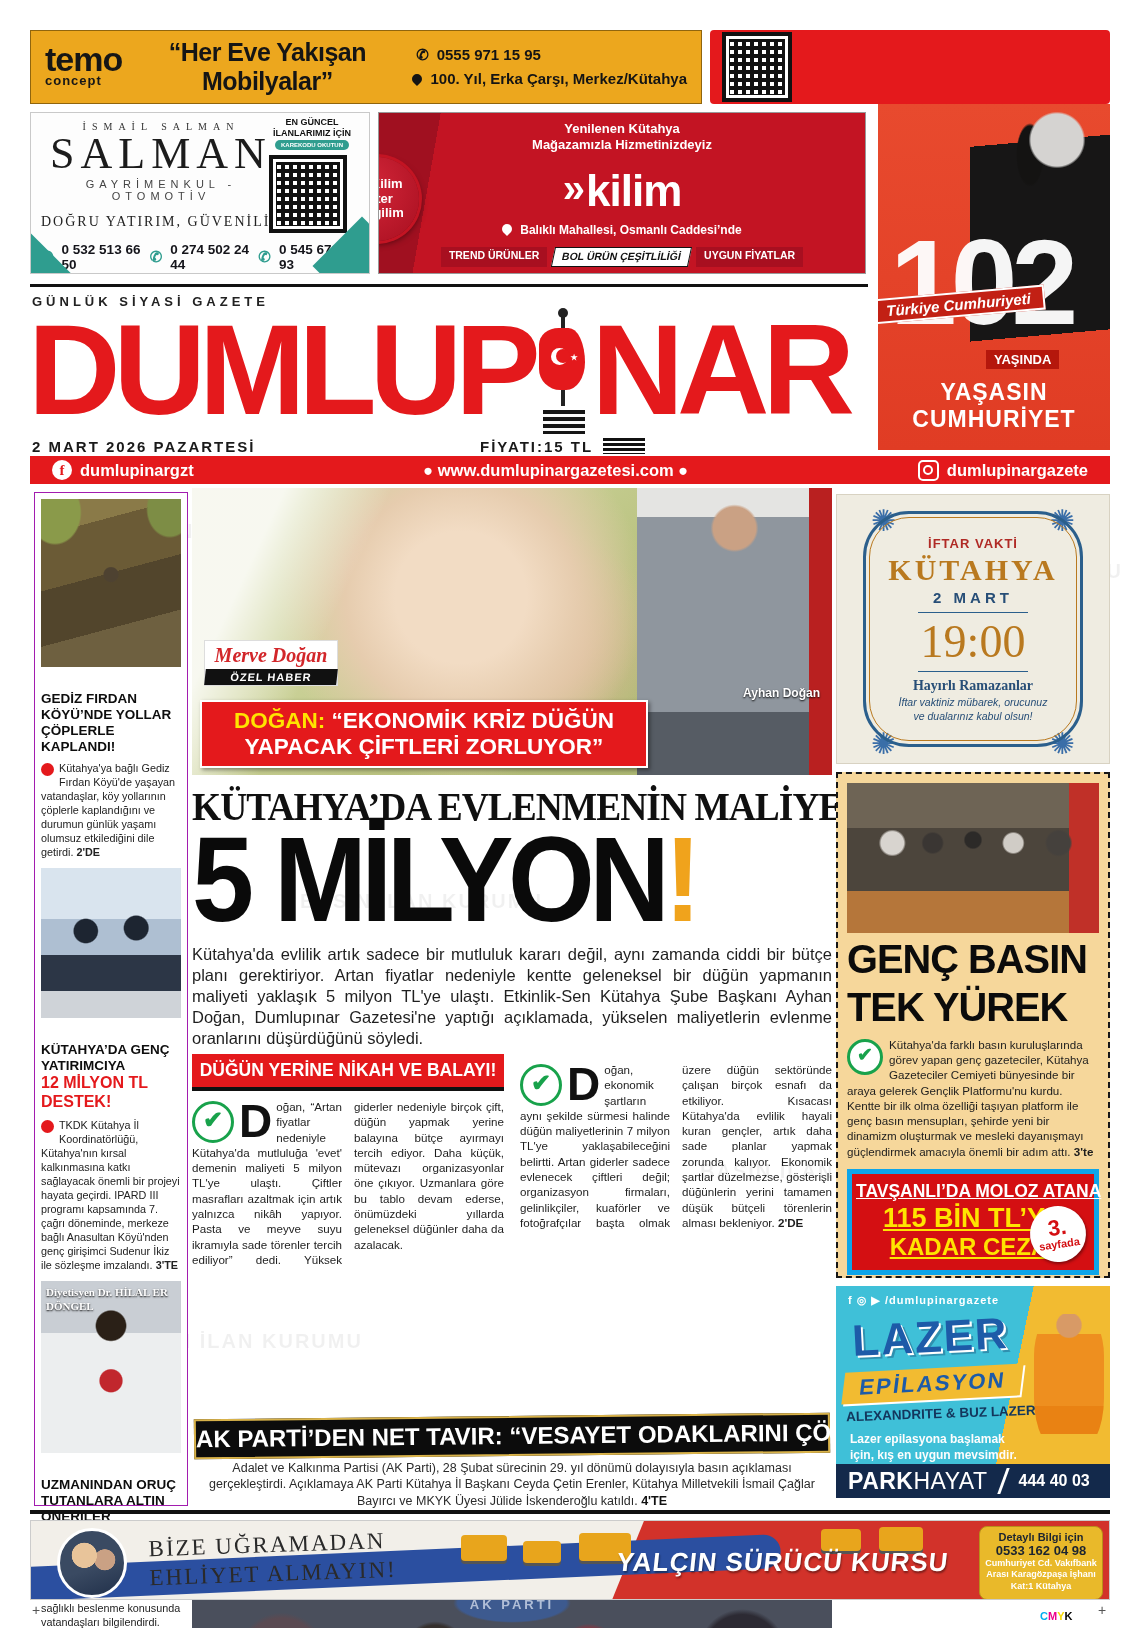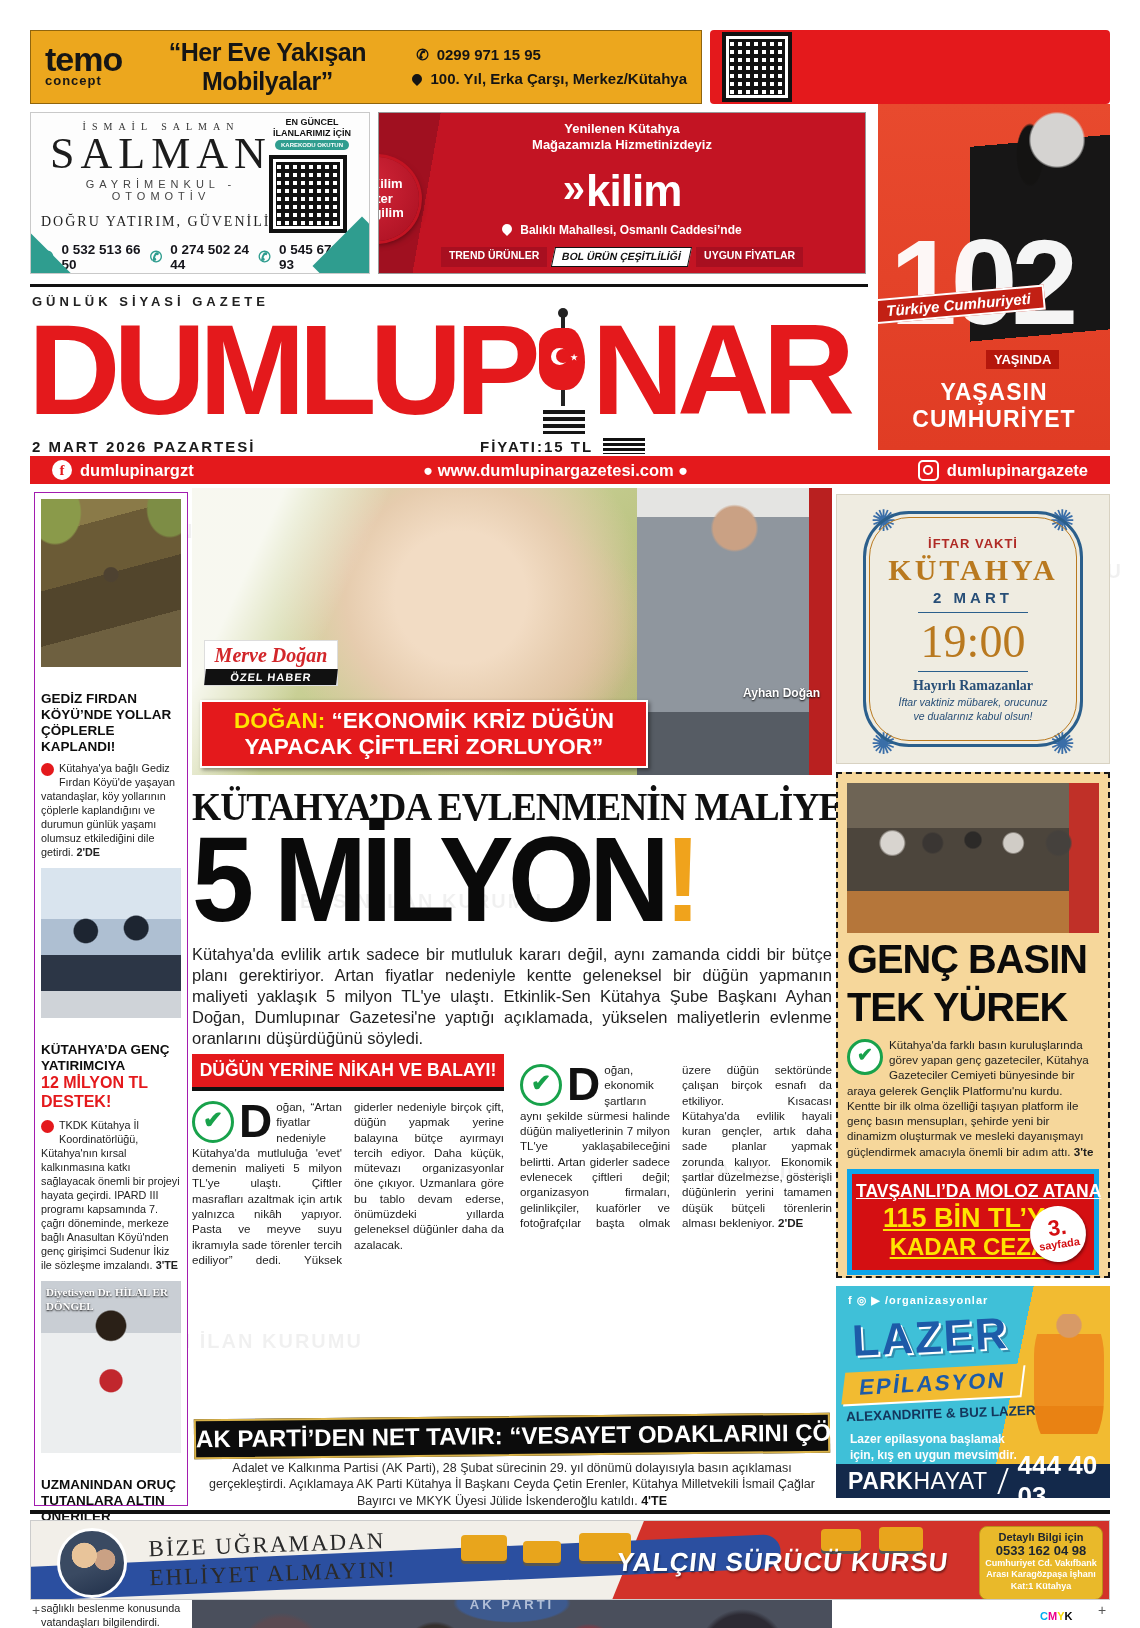--- a/index.html
+++ b/index.html
@@ -179,21 +179,21 @@
      border-radius:30% 30% 40% 40%;}
   .lz-social{position:absolute;left:12px;top:8px;font-size:11px;font-weight:bold;color:#fff;letter-spacing:1px;}
   .lz-title{position:absolute;left:16px;top:26px;font-weight:900;font-size:44px;letter-spacing:2px;color:#1d5ba8;text-shadow:2px 2px 0 #fff,4px 4px 0 rgba(16,54,100,.35);transform:rotate(-3deg);}
   .lz-band{position:absolute;left:8px;top:82px;background:#f2bb31;color:#1d5ba8;font-weight:900;font-size:22px;letter-spacing:2px;padding:3px 16px;transform:skewX(-10deg) rotate(-3deg);box-shadow:2px 2px 0 #fff;}
   .lz-sub{position:absolute;left:10px;top:120px;color:#13365c;font-weight:900;font-size:13.5px;transform:rotate(-2deg);}
   .lz-note{position:absolute;left:14px;top:146px;font-size:12px;font-weight:bold;line-height:1.3;color:#fdfdfd;}
   .lz-bar{position:absolute;left:0;right:0;bottom:0;height:34px;background:#13294b;display:flex;align-items:center;padding:0 12px;gap:14px;}
   .lz-brand{font-size:23px;letter-spacing:.5px;color:#fff;}
   .lz-brand b{font-weight:900;}
   .lz-slash{width:3px;height:26px;background:#fff;transform:skewX(-20deg);}
-  .lz-phone{font-weight:900;font-size:26px;color:#fff;}
+  .lz-phone{font-weight:900;font-size:16px;color:#fff;}
   
   .driveban{background:#f2efe9;overflow:hidden;border:1px solid #ccc;}
   .db-blue{position:absolute;left:-30px;top:30px;width:780px;height:34px;background:#2b4fa0;transform:rotate(-2.5deg);border-radius:0 18px 18px 0;}
   .db-red{position:absolute;right:-40px;top:-6px;width:520px;height:110%;background:#d2322a;transform:skewX(-22deg);}
   .db-circle{position:absolute;left:26px;top:7px;width:64px;height:64px;border-radius:50%;border:3px solid #fff;background:
      radial-gradient(circle at 38% 38%,#e8c49a 0 22%,transparent 23%),
      radial-gradient(circle at 70% 45%,#caa184 0 18%,transparent 19%),
      linear-gradient(160deg,#3a4a62 0 55%,#21304a 100%);}
   .db-text{position:absolute;left:118px;top:10px;font-family:"Liberation Serif",serif;font-size:23px;letter-spacing:2px;color:#2a2a2a;line-height:1.25;transform:rotate(-2deg);}
   .db-veh{position:absolute;border-radius:4px;background:#e8a51c;box-shadow:0 3px 0 #555;}
@@ -220,21 +220,21 @@
   <span class="wm" style="left:120px;top:1330px;">BASIN İLAN KURUMU</span>
   <span class="wm" style="left:520px;top:1560px;">BASIN İLAN KURUMU</span>
 
   <div class="abs temo" style="left:30px;top:30px;width:672px;height:74px;">
     <div>
       <div class="temo-brand">temo</div>
       <div class="temo-brandsub">concept</div>
     </div>
     <div class="temo-slogan">“Her Eve Yakışan Mobilyalar”</div>
     <div class="temo-contact">
-      <div><span class="icon-glyph">✆</span> <span>0299 971 15 95</span></div>
+      <div><span class="icon-glyph">✆</span> <span>0555 971 15 95</span></div>
       <div><span class="pin"></span><span>100. Yıl, Erka Çarşı, Merkez/Kütahya</span></div>
     </div>
   </div>
 
   <div class="abs qrbox" style="left:710px;top:30px;width:400px;height:74px;">
     <div class="qr" style="width:62px;height:62px;"></div>
   </div>
 
   <div class="abs salman" style="left:30px;top:112px;width:340px;height:162px;">
     <div class="salman-pre">İSMAİL SALMAN</div>
@@ -407,21 +407,21 @@
       <div class="l3">KADAR CEZA!</div>
       <div class="alert-badge">
         <span class="n">3.</span>
         <span class="s">sayfada</span>
       </div>
     </div>
   </div>
 
   <div class="abs lazer" style="left:836px;top:1286px;width:274px;height:212px;">
     <div class="lz-woman"></div>
-    <div class="lz-social">f ◎ ▶  /organizasyonlar</div>
+    <div class="lz-social">f ◎ ▶  /dumlupinargazete</div>
     <div class="lz-title">LAZER</div>
     <div class="lz-band">EPİLASYON</div>
     <div class="lz-sub">ALEXANDRITE &amp; BUZ LAZER</div>
     <div class="lz-note" style="width:170px;">Lazer epilasyona başlamak için, kış en uygun mevsimdir.</div>
     <div class="lz-bar">
       <span class="lz-brand"><b>PARK</b><span>HAYAT</span></span>
       <span class="lz-slash"></span>
       <span class="lz-phone">444 40 03</span>
     </div>
   </div>

